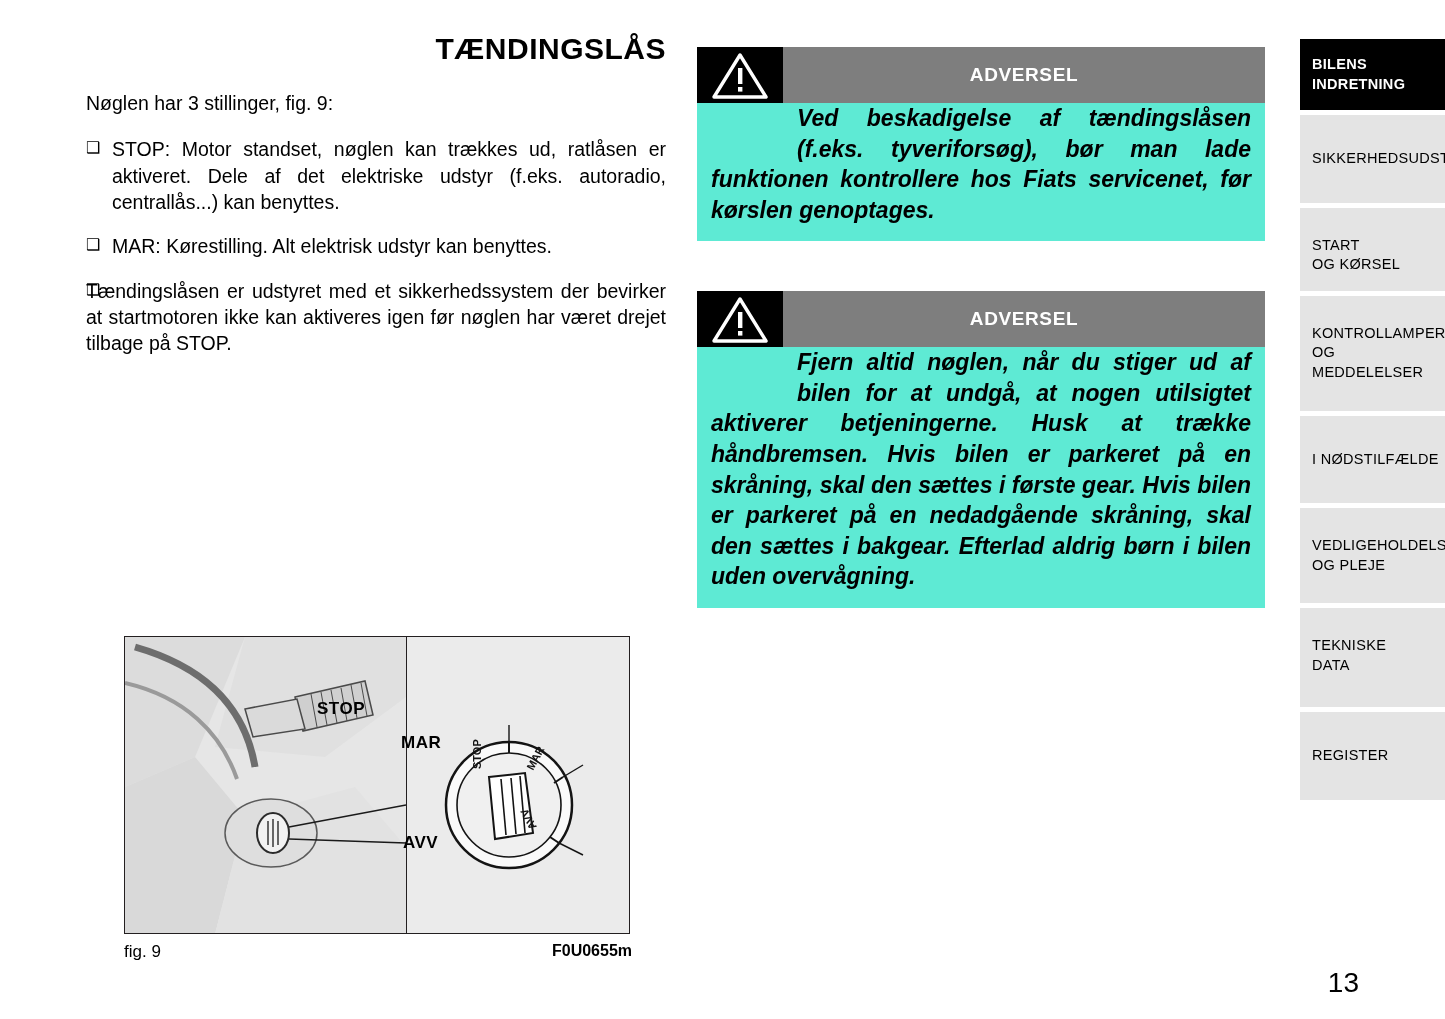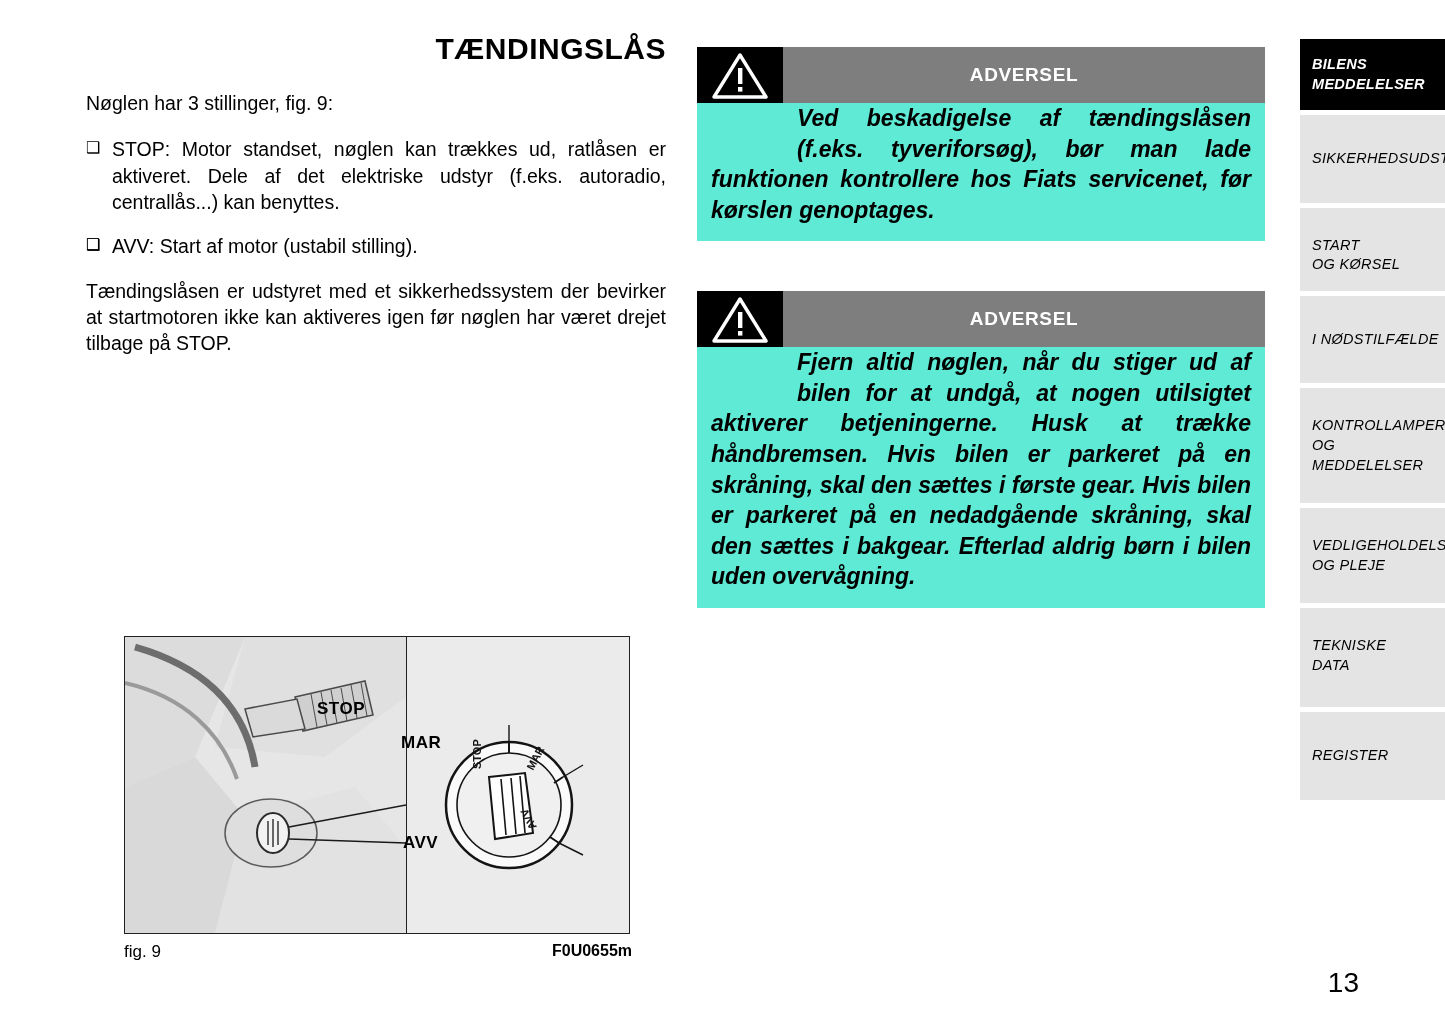--- a/index.html
+++ b/index.html
@@ -159,21 +159,20 @@
     width: 86px;
     height: 36px;
   }
 
   
   #tab-rail {
     position: absolute;
     right: 0;
     top: 38px;
     width: 145px;
-    font-style: italic;
   }
   .tab {
     width: 145px;
     box-sizing: border-box;
     padding: 16px 0 16px 12px;
     background: #e4e4e4;
     color: #000;
     font-size: 14.5px;
     line-height: 1.35;
     letter-spacing: 0.3px;
@@ -202,25 +201,25 @@
 
   <p class="body-para">Nøglen har 3 stillinger, fig. 9:</p>
 
   <div class="bullet-item">
     <span class="bullet-glyph">❑</span>
     <span>STOP: Motor standset, nøglen kan trækkes ud, ratlåsen er aktiveret. Dele af det elektriske udstyr (f.eks. autoradio, centrallås...) kan benyttes.</span>
   </div>
 
   <div class="bullet-item">
     <span class="bullet-glyph">❑</span>
+    <span>MAR: Kørestilling. Alt elektrisk udstyr kan benyttes.</span>
   </div>
 
   <div class="bullet-item">
     <span class="bullet-glyph">❑</span>
-    <span>AVV: Start af motor (ustabil stilling).</span>
   </div>
 
   <p class="body-para">Tændingslåsen er udstyret med et sikkerhedssystem der bevirker at startmotoren ikke kan aktiveres igen før nøglen har været drejet tilbage på STOP.</p>
 </div>
 
 <div id="figure-block">
   <div id="figure-frame">
 
     <div id="fig-left-panel">
       <svg width="281" height="297" viewBox="0 0 281 297">
@@ -335,41 +334,41 @@
       <p>Fjern altid nøglen, når du stiger ud af bilen for at undgå, at nogen utilsigtet aktiverer betjeningerne. Husk at trække håndbremsen. Hvis bilen er parkeret på en skråning, skal den sættes i første gear. Hvis bilen er parkeret på en nedadgående skråning, skal den sættes i bakgear. Efterlad aldrig børn i bilen uden overvågning.</p>
     </div>
   </div>
 
 </div>
 
 <div id="tab-rail">
 
   <div class="tab active">
     <span class="tab-line">BILENS</span>
-    <span class="tab-line">MEDDELELSER</span>
+    <span class="tab-line">INDRETNING</span>
   </div>
 
   <div class="tab" style="padding-top:34px;padding-bottom:34px;">
     <span class="tab-line">SIKKERHEDSUDSTYR</span>
   </div>
 
   <div class="tab" style="padding-top:28px;">
     <span class="tab-line">START</span>
     <span class="tab-line">OG KØRSEL</span>
   </div>
 
-  <div class="tab" style="padding-top:34px;padding-bottom:34px;">
-    <span class="tab-line">I NØDSTILFÆLDE</span>
-  </div>
-
   <div class="tab" style="padding-top:28px;padding-bottom:28px;">
     <span class="tab-line">KONTROLLAMPER</span>
     <span class="tab-line">OG MEDDELELSER</span>
   </div>
 
+  <div class="tab" style="padding-top:34px;padding-bottom:34px;">
+    <span class="tab-line">I NØDSTILFÆLDE</span>
+  </div>
+
   <div class="tab" style="padding-top:28px;padding-bottom:28px;">
     <span class="tab-line">VEDLIGEHOLDELSE</span>
     <span class="tab-line">OG PLEJE</span>
   </div>
 
   <div class="tab" style="padding-top:28px;padding-bottom:32px;">
     <span class="tab-line">TEKNISKE</span>
     <span class="tab-line">DATA</span>
   </div>
 

